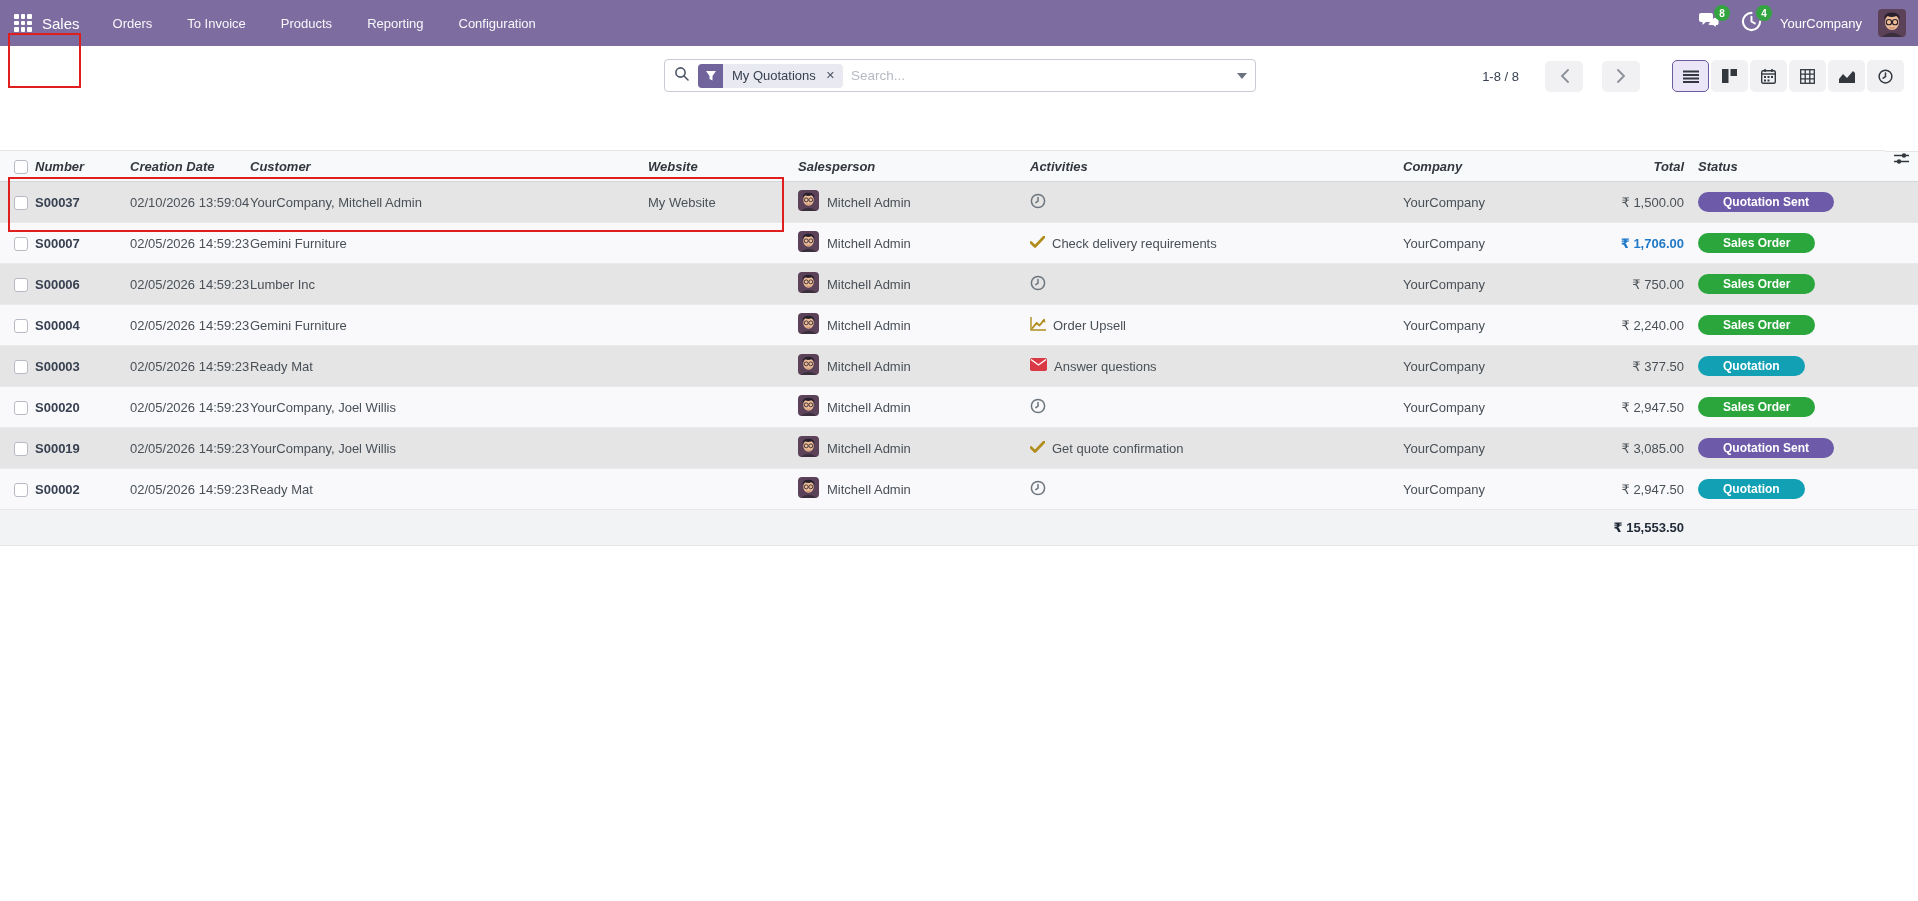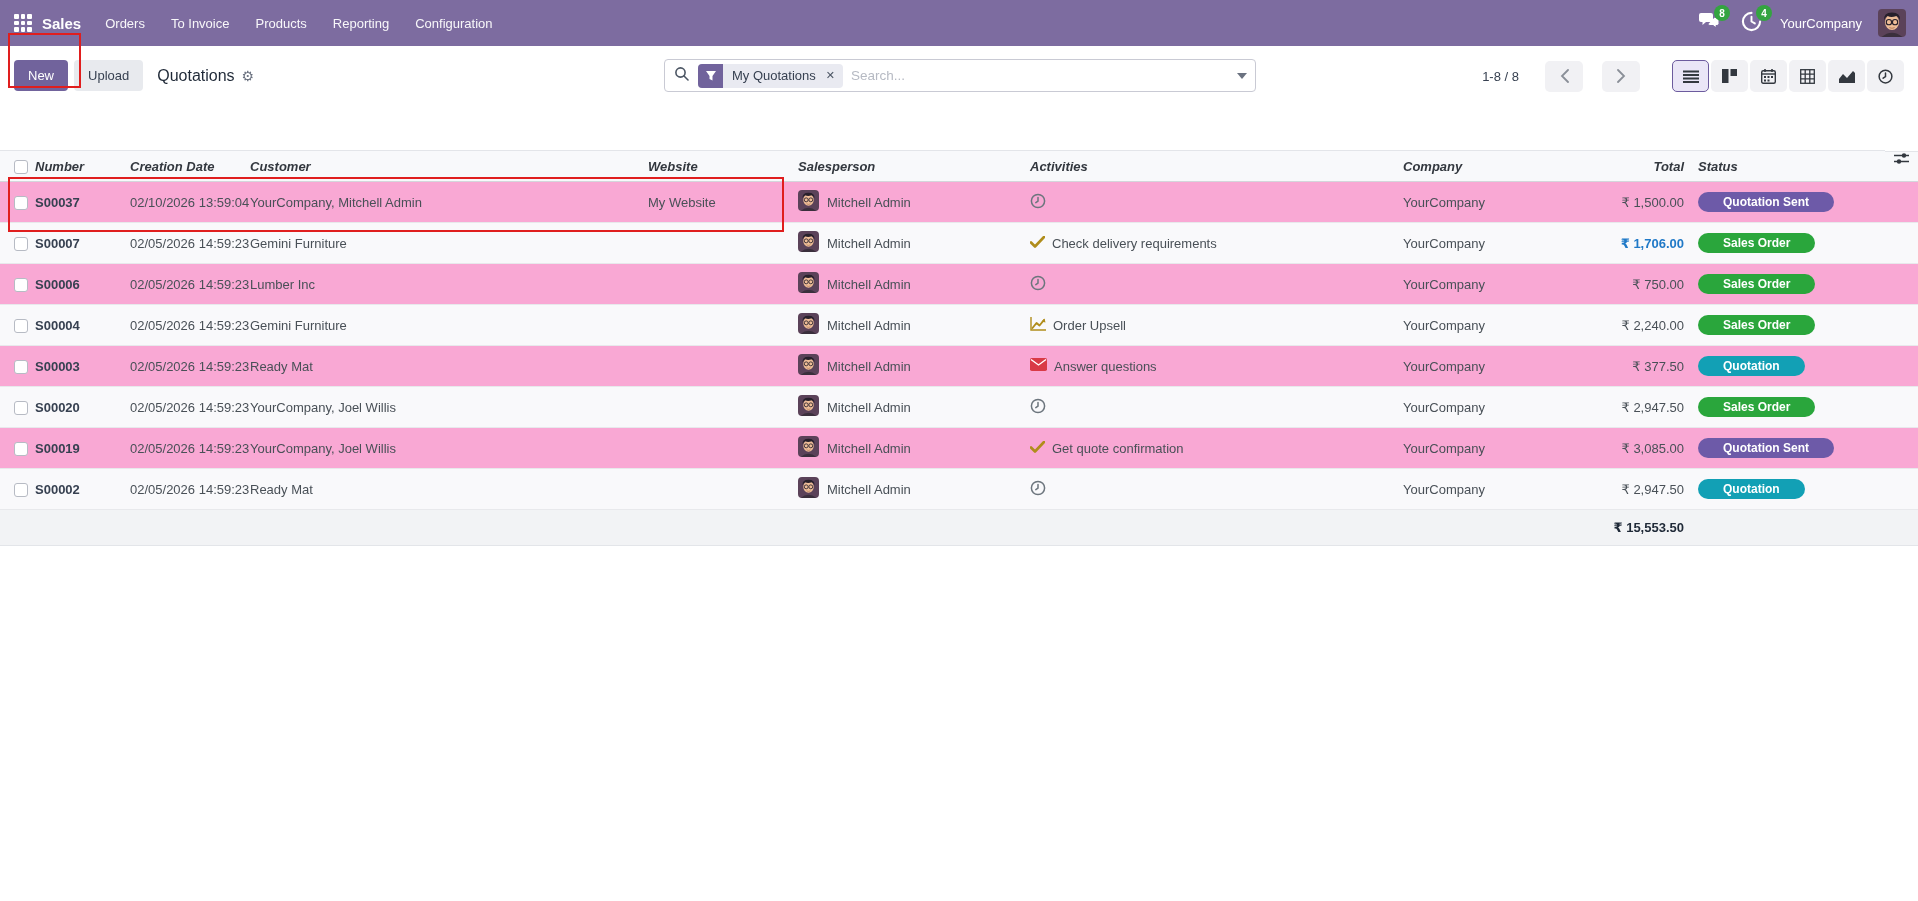--- a/index.html
+++ b/index.html
@@ -15,23 +15,23 @@
   }
   .chrome-divider { width:1px; height:18px; background:#6b5761; }
   .bookmarks { display:flex; align-items:center; gap:8px; color:#e8e1e4; font-size:13.5px; }
   
   .navbar {
     height:46px; background:#7d6ca0; display:flex; align-items:center;
     color:#fff; padding-left:14px; padding-right:12px;
   }
   .app-grid { width:18px; height:18px; display:grid; grid-template-columns:repeat(3,1fr); gap:2px; }
   .app-grid span { background:#fff; border-radius:1px; }
-  .app-name { font-size:15px; font-weight:700; margin-left:10px; margin-right:24px; }
+  .app-name { font-size:15px; font-weight:400; margin-left:10px; margin-right:24px; }
   .nav-menus { display:flex; align-items:center; gap:26px; font-size:13px; }
-  .nav-menu { cursor:pointer; opacity:.95; }
+  .nav-menu { cursor:pointer; opacity:.95;margin-left:9px; }
   .nav-right { margin-left:auto; display:flex; align-items:center; gap:16px; }
   .icon-badge-wrap { position:relative; width:26px; height:26px; display:flex; align-items:center; justify-content:center; }
   .nav-badge {
     position:absolute; top:-5px; right:-8px; min-width:16px; height:16px; border-radius:8px;
     background:#34a440; color:#fff; font-size:10px; font-weight:700;
     display:flex; align-items:center; justify-content:center; padding:0 4px;
   }
   .company-name { font-size:13px; }
   .avatar { width:28px; height:28px; border-radius:4px; overflow:hidden; display:block; }
   
@@ -65,21 +65,21 @@
             display:flex; align-items:center; justify-content:center; cursor:pointer; }
   .sw-btn.active { background:#eae6f7; border-color:#6c5b9e; }
   
   .listview { position:absolute; left:0; top:150px; width:1918px; }
   table { border-collapse:collapse; table-layout:fixed; width:1918px; }
   thead th {
     background:#f8f9fb; border-top:1px solid #e3e5e9; border-bottom:1px solid #d4d6db;
     height:31px; text-align:left; font-size:13px; color:#33383f; font-weight:700; padding:0;font-style:italic;
   }
   tbody td { height:41px; border-bottom:1px solid #e8e9ec; font-size:13px; color:#495057; padding:0; overflow:hidden; white-space:nowrap; }
-  tbody tr { background:#f9a8d4; cursor:pointer; }
+  tbody tr { background:#e5e5e5; cursor:pointer; }
   tbody tr:nth-child(even) { background:#f9f9fb; }
   tfoot td { background:#f2f3f5; border-top:1px solid #c9cbd0; border-bottom:1px solid #e3e5e9; height:36px; }
   .col-total-h, .cell-total { text-align:right; padding-right:6px !important; }
   .cell-number { font-weight:700; color:#374151; }
   .cell-status { padding-left:8px !important;margin-left:40px; }
   .checkbox { width:14px; height:14px; border:1px solid #b7bbc4; border-radius:3px; background:#fff; display:inline-block; margin-left:14px; vertical-align:middle; cursor:pointer; }
   .sp-wrap { display:flex; align-items:center; gap:8px; }
   .act-wrap { display:flex; align-items:center; gap:7px; }
   .badge { display:inline-block; padding:3px 25px; border-radius:50px; color:#fff; font-size:12px; font-weight:700; }
   .total-link { color:#2079c7; font-weight:700; }
@@ -146,28 +146,20 @@
           <circle cx="12.5" cy="15" r="3" fill="none" stroke="#27202b" stroke-width="1.3"></circle>
           <circle cx="19.5" cy="15" r="3" fill="none" stroke="#27202b" stroke-width="1.3"></circle>
           <path d="M15.5 15 h1" stroke="#27202b" stroke-width="1.3"></path>
           <path d="M13 21 q3 2 6 0" fill="none" stroke="#b9825e" stroke-width="1.2"></path>
         </svg>
       </span>
     </div>
   </div>
 
   <div class="cp">
-    <div class="cp-left">
-      <button class="btn btn-primary">New</button>
-      <button class="btn btn-secondary">Upload</button>
-      <div class="view-title">
-        <span>Quotations</span>
-        <span class="gear">⚙</span>
-      </div>
-    </div>
 
     <div class="searchbar">
       <span>
         <svg width="16" height="16" viewBox="0 0 16 16">
             <circle cx="6.5" cy="6.5" r="4.6" fill="none" stroke="#4b5563" stroke-width="1.6"></circle>
             <path d="M10 10 l4 4" stroke="#4b5563" stroke-width="1.6" stroke-linecap="round"></path>
           </svg>
       </span>
       <div class="facet">
         <span class="facet-icon">

